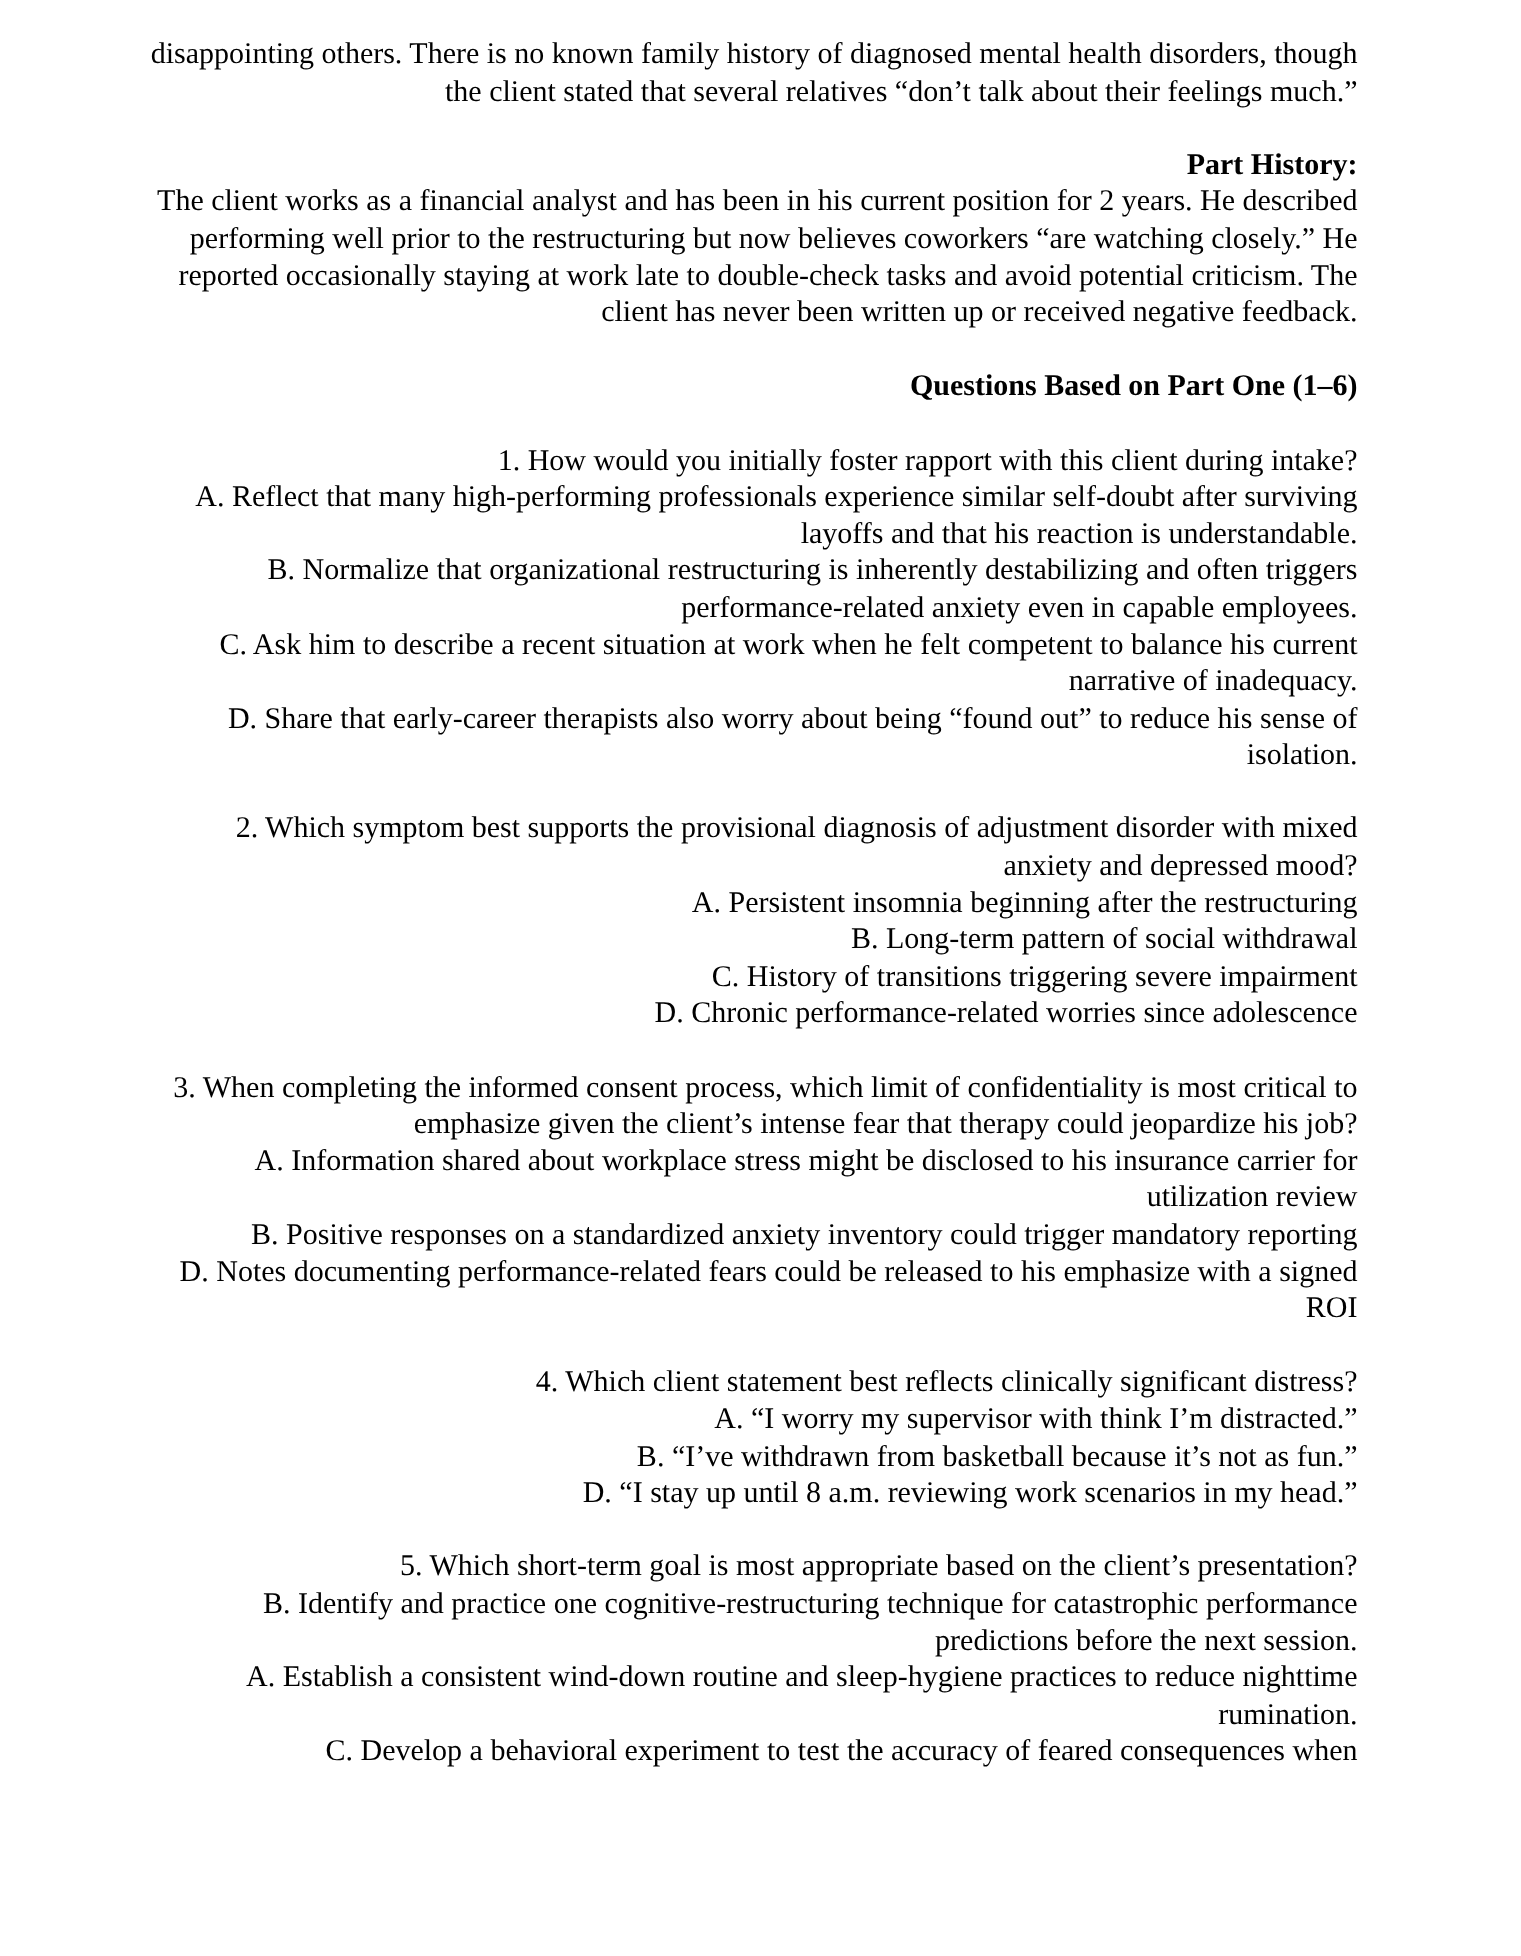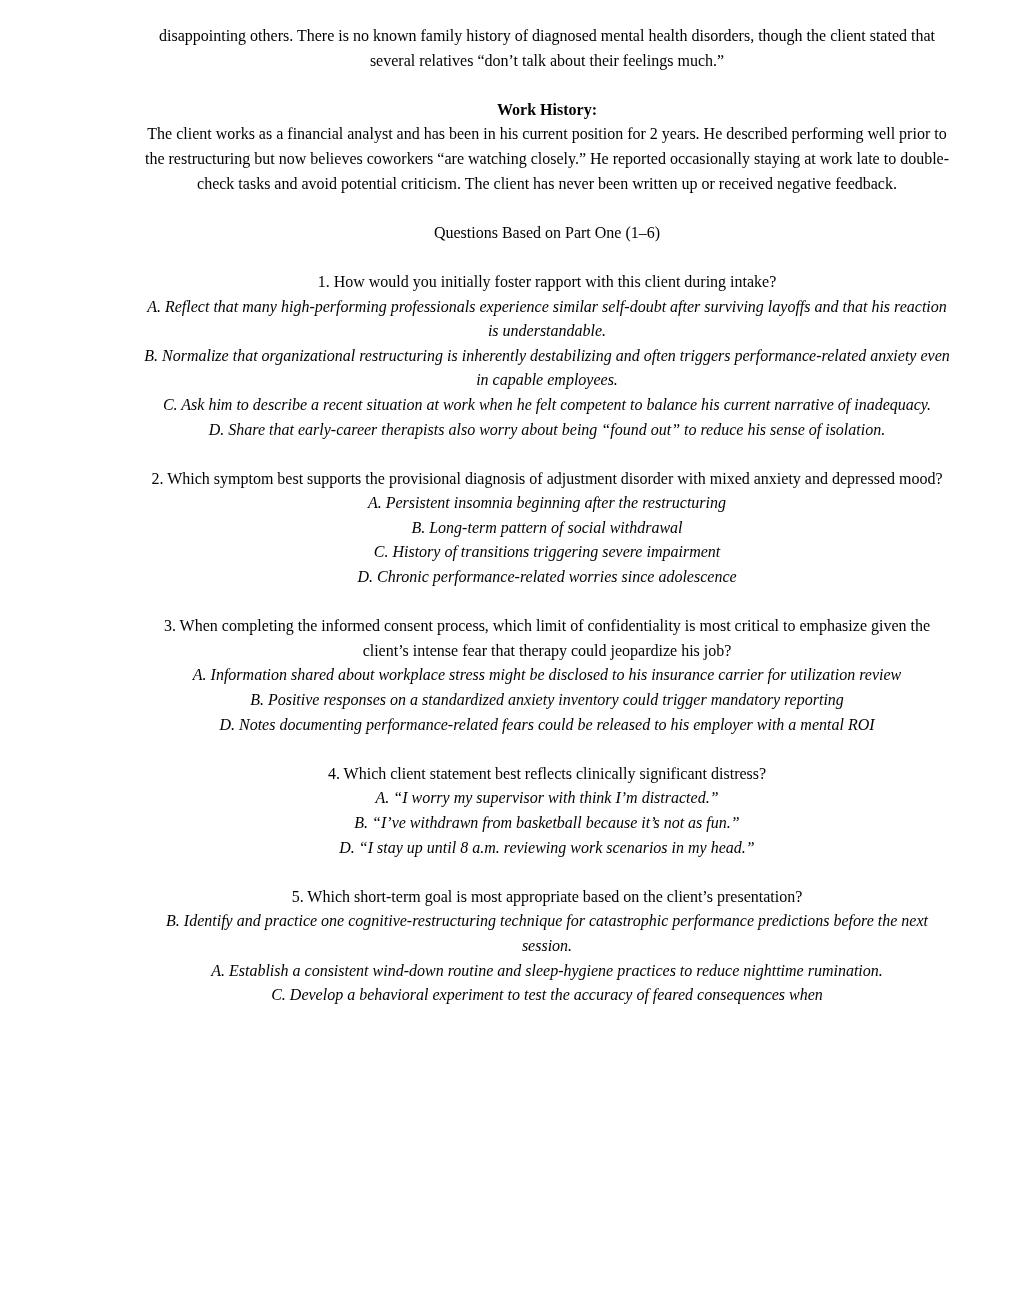--- a/index.html
+++ b/index.html
@@ -15,62 +15,60 @@
     background: #ffffff;
     overflow: hidden;
     box-sizing: border-box;
   }
   .doc-body {
     position: absolute;
     left: 99px;
     top: 24px;
     width: 806px;
     font-family: "Liberation Serif", "DejaVu Serif", serif;
-    font-size: 16px;
+    font-size: 20px;
     line-height: 24.6px;
     color: #000000;
-    text-align: center;
-    margin-left: 45px;
+    text-align: right;
   }
   .para {
     margin: 0 0 0 0;
   }
   .block-gap {
     height: 24.6px;
   }
   .strong-head {
-    font-weight: normal;
+    font-weight: bold;
   }
   .q-stem {
     font-weight: normal;
   }
   .line {
     display: block;
   }
   .opt {
     display: block;
-    font-style: italic;
   }
   .section-head {
     font-weight: bold;
     display: block;
   }
 </style>
 </head>
 <body>
 
 <div class="page">
   <div class="doc-body">
 
     <p class="para">disappointing others. There is no known family history of diagnosed mental health disorders, though the client stated that several relatives “don’t talk about their feelings much.”</p>
 
     <div class="block-gap"></div>
 
     <p class="para">
-      <span class="section-head">Work History:</span>
+      <span class="section-head">Part History:</span>
       <span>The client works as a financial analyst and has been in his current position for 2 years. He described performing well prior to the restructuring but now believes coworkers “are watching closely.” He reported occasionally staying at work late to double-check tasks and avoid potential criticism. The client has never been written up or received negative feedback.</span>
     </p>
 
     <div class="block-gap"></div>
 
     <p class="para strong-head">Questions Based on Part One (1–6)</p>
 
     <div class="block-gap"></div>
 
     <div class="para">
@@ -90,21 +88,21 @@
       <span class="opt">C. History of transitions triggering severe impairment</span>
       <span class="opt">D. Chronic performance-related worries since adolescence</span>
     </div>
 
     <div class="block-gap"></div>
 
     <div class="para">
       <span class="q-stem line">3. When completing the informed consent process, which limit of confidentiality is most critical to emphasize given the client’s intense fear that therapy could jeopardize his job?</span>
       <span class="opt">A. Information shared about workplace stress might be disclosed to his insurance carrier for utilization review</span>
       <span class="opt">B. Positive responses on a standardized anxiety inventory could trigger mandatory reporting</span>
-      <span class="opt">D. Notes documenting performance-related fears could be released to his employer with a mental ROI</span>
+      <span class="opt">D. Notes documenting performance-related fears could be released to his emphasize with a signed ROI</span>
     </div>
 
     <div class="block-gap"></div>
 
     <div class="para">
       <span class="q-stem line">4. Which client statement best reflects clinically significant distress?</span>
       <span class="opt">A. “I worry my supervisor with think I’m distracted.”</span>
       <span class="opt">B. “I’ve withdrawn from basketball because it’s not as fun.”</span>
       <span class="opt">D. “I stay up until 8 a.m. reviewing work scenarios in my head.”</span>
     </div>

